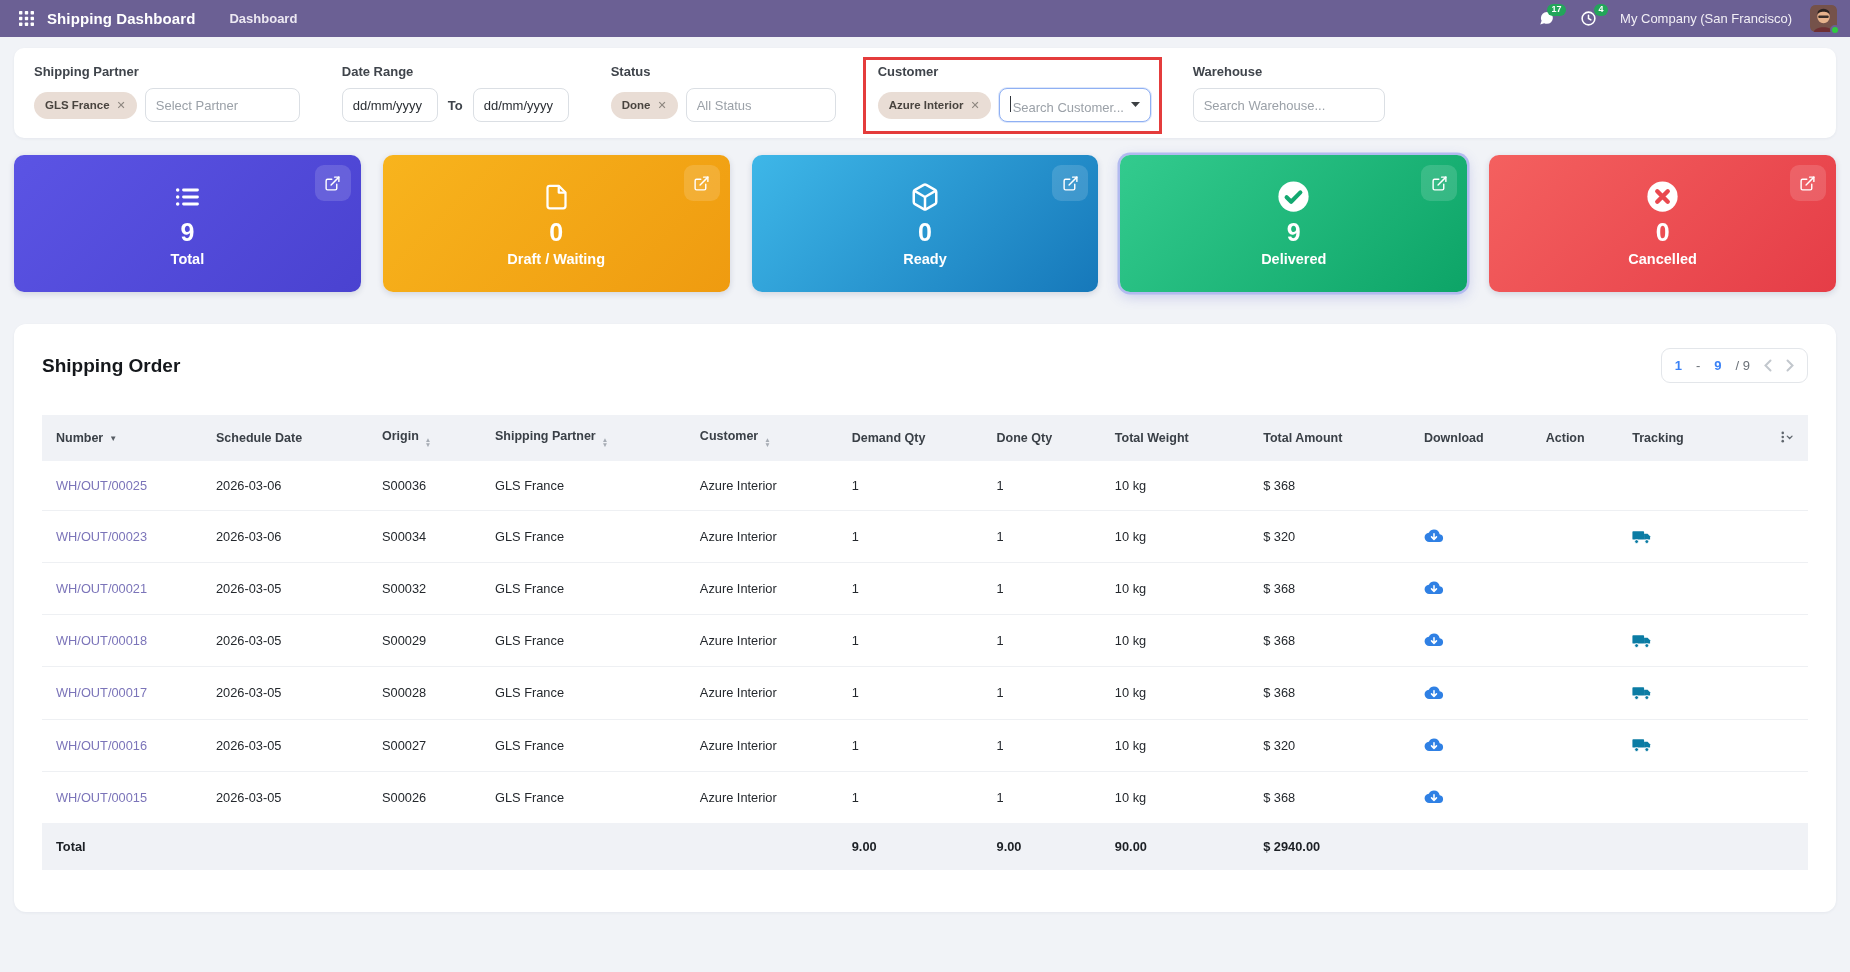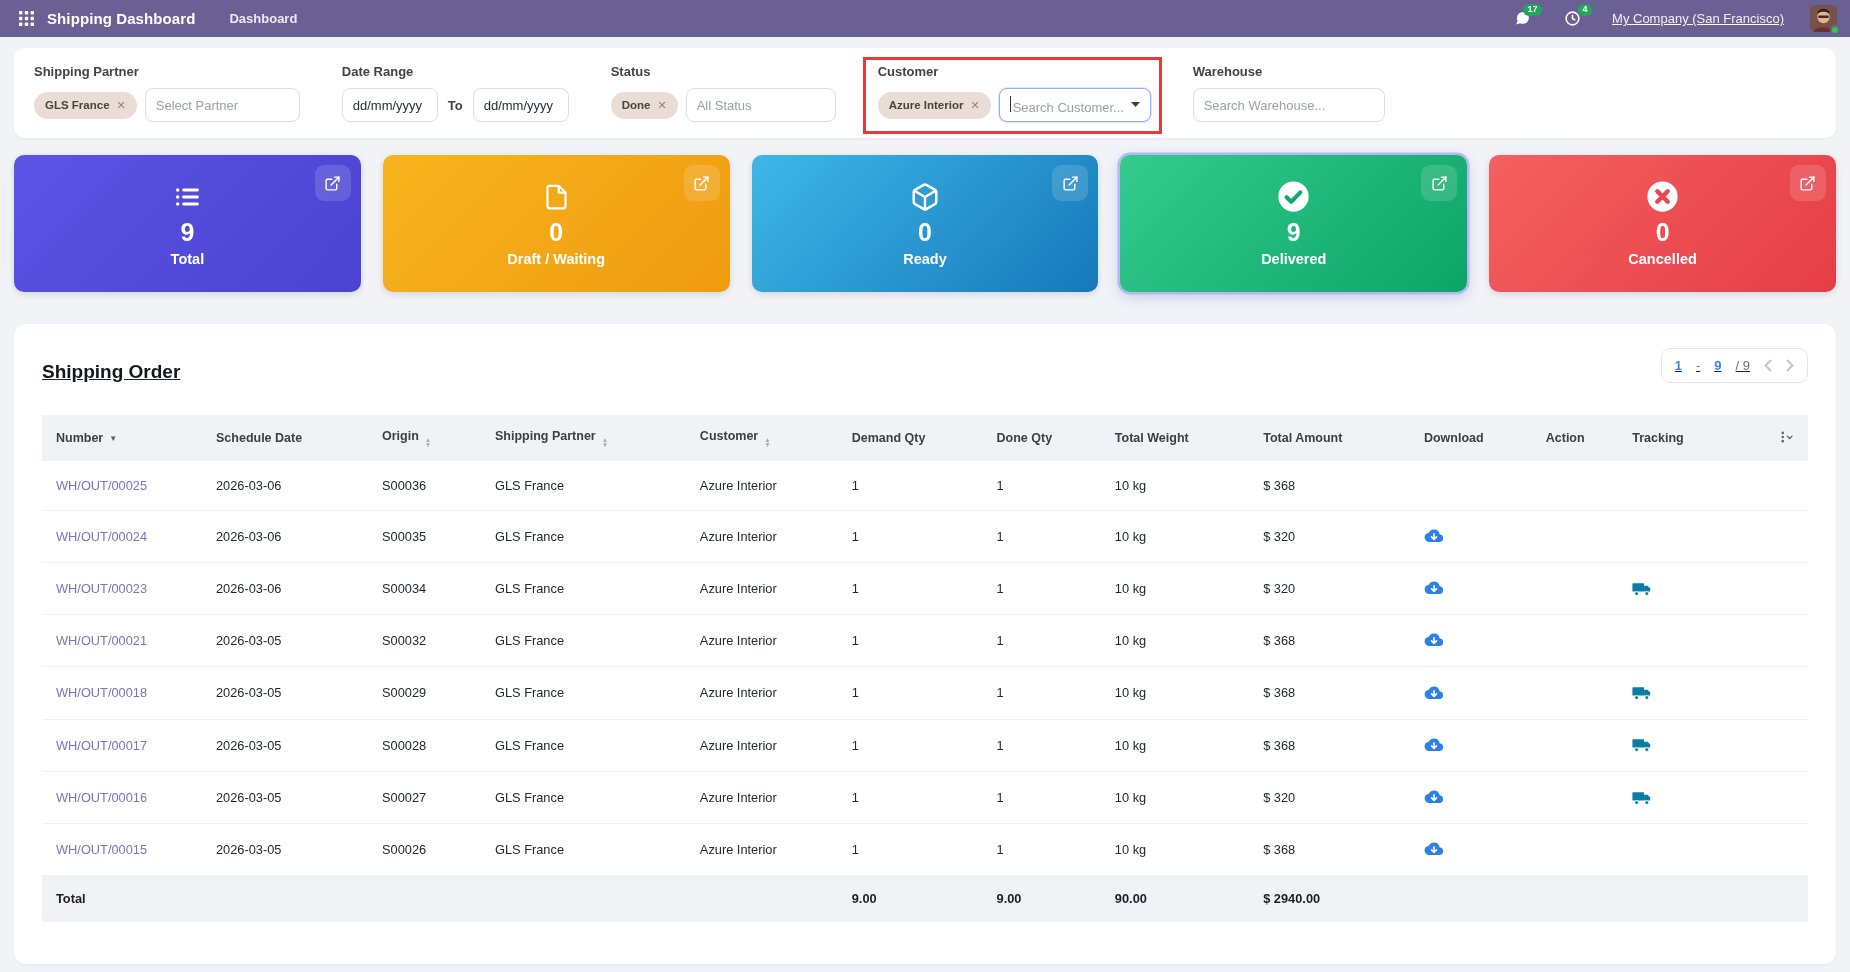--- a/index.html
+++ b/index.html
@@ -11,21 +11,21 @@
   }
 
   
   .navbar {
     height: 37px; background: #6b6094; display: flex; align-items: center;
     padding: 0 13px; color: #fff;
   }
   .nav-apps { width: 26px; height: 26px; display:flex; align-items:center; justify-content:center; cursor:pointer; border-radius:4px; }
   .nav-title { font-size: 15px; font-weight: 700; margin-left: 8px; cursor: pointer; letter-spacing:.1px; }
   .nav-menu-item { font-size: 13px; font-weight: 600; margin-left: 28px; color:#ece8f2; cursor:pointer; padding:4px 6px; border-radius:4px; }
-  .nav-right { margin-left: auto; display: flex; align-items: center; gap: 26px; text-decoration: underline; }
+  .nav-right { margin-left: auto; display: flex; align-items: center; gap: 18px; }
   .nav-ico { position: relative; width: 24px; height: 22px; display:flex; align-items:center; justify-content:center; cursor:pointer; }
   .nav-badge {
     position: absolute; top: -4px; right: -8px; background: #23a55a; color:#fff;
     font-size: 9px; font-weight: 700; border-radius: 8px; padding: 1.5px 4.5px; line-height: 1;
   }
   .nav-company { font-size: 13px; color:#f2eff6; margin-left: 2px; cursor:pointer; }
   .nav-avatar { position: relative; width: 27px; height: 27px; cursor: pointer; }
   .nav-avatar svg { border-radius: 5px; display:block; }
   .presence-dot {
     position:absolute; right:-3px; bottom:-3px; width:10px; height:10px;
@@ -77,21 +77,21 @@
     position: absolute; top: 10px; right: 10px; width: 36px; height: 36px;
     border-radius: 9px; background: rgba(255,255,255,.14); display: flex;
     align-items: center; justify-content: center; cursor: pointer;
   }
   .card-icon { height: 34px; display: flex; align-items: center; }
   .card-value { font-size: 25px; font-weight: 700; line-height: 1.1; }
   .card-label { font-size: 14.5px; font-weight: 600; }
 
   
   .main-card { background: #fff; border-radius: 12px; margin: 32px 14px 0; padding: 24px 0 26px; box-shadow: 0 1px 3px rgba(40,50,80,.06); }
-  .main-head { display: flex; align-items: flex-end; padding: 0 28px; margin-bottom: 16px; text-decoration: underline; }
+  .main-head { display: flex; align-items: center; padding: 0 28px; margin-bottom: 16px; }
   .main-title { font-size: 19px; font-weight: 700; color: #14171b; }
   .head-right { margin-left: auto; display: flex; align-items: center; gap: 14px; }
   .pager {
     height: 35px; border: 1px solid #e3e6ea; border-radius: 9px; background:#fff;
     display: flex; align-items: center; padding: 0 13px; gap: 14px; font-size: 13px; color: #6a7077;
   }
   .pager .num { color: #3b82f6; font-weight: 700; cursor: pointer; }
   .pager .chev { display: flex; align-items: center; cursor: pointer; }
   .btn-primary {
     background: #2563eb; color: #fff; border: none; height: 37px; border-radius: 9px;
@@ -416,40 +416,20 @@
             <td>1</td>
             <td>1</td>
             <td>10 kg</td>
             <td>$ 368</td>
             <td></td>
             <td></td>
             <td></td>
             <td></td>
           </tr>
           <tr>
-            <td class="link">WH/OUT/00024</td>
-            <td>2026-03-06</td>
-            <td>S00035</td>
-            <td>GLS France</td>
-            <td>Azure Interior</td>
-            <td>1</td>
-            <td>1</td>
-            <td>10 kg</td>
-            <td>$ 320</td>
-            <td><span class="rowicon">
-                <svg width="20" height="17" viewBox="0 0 24 22">
-                  <path fill="#2f80e4" d="M19.35 8.04A7.49 7.49 0 0 0 12 2 7.49 7.49 0 0 0 5.35 6.04 5.99 5.99 0 0 0 6 18h13a5 5 0 0 0 .35-9.96z"></path>
-                  <path d="M12 7.5v7M8.8 11.5l3.2 3.2 3.2-3.2" stroke="#fff" stroke-width="2" fill="none" stroke-linecap="round" stroke-linejoin="round"></path>
-                </svg>
-              </span></td>
-            <td></td>
-            <td></td>
-            <td></td>
-          </tr>
-          <tr>
             <td class="link">WH/OUT/00023</td>
             <td>2026-03-06</td>
             <td>S00034</td>
             <td>GLS France</td>
             <td>Azure Interior</td>
             <td>1</td>
             <td>1</td>
             <td>10 kg</td>
             <td>$ 320</td>
             <td><span class="rowicon">

